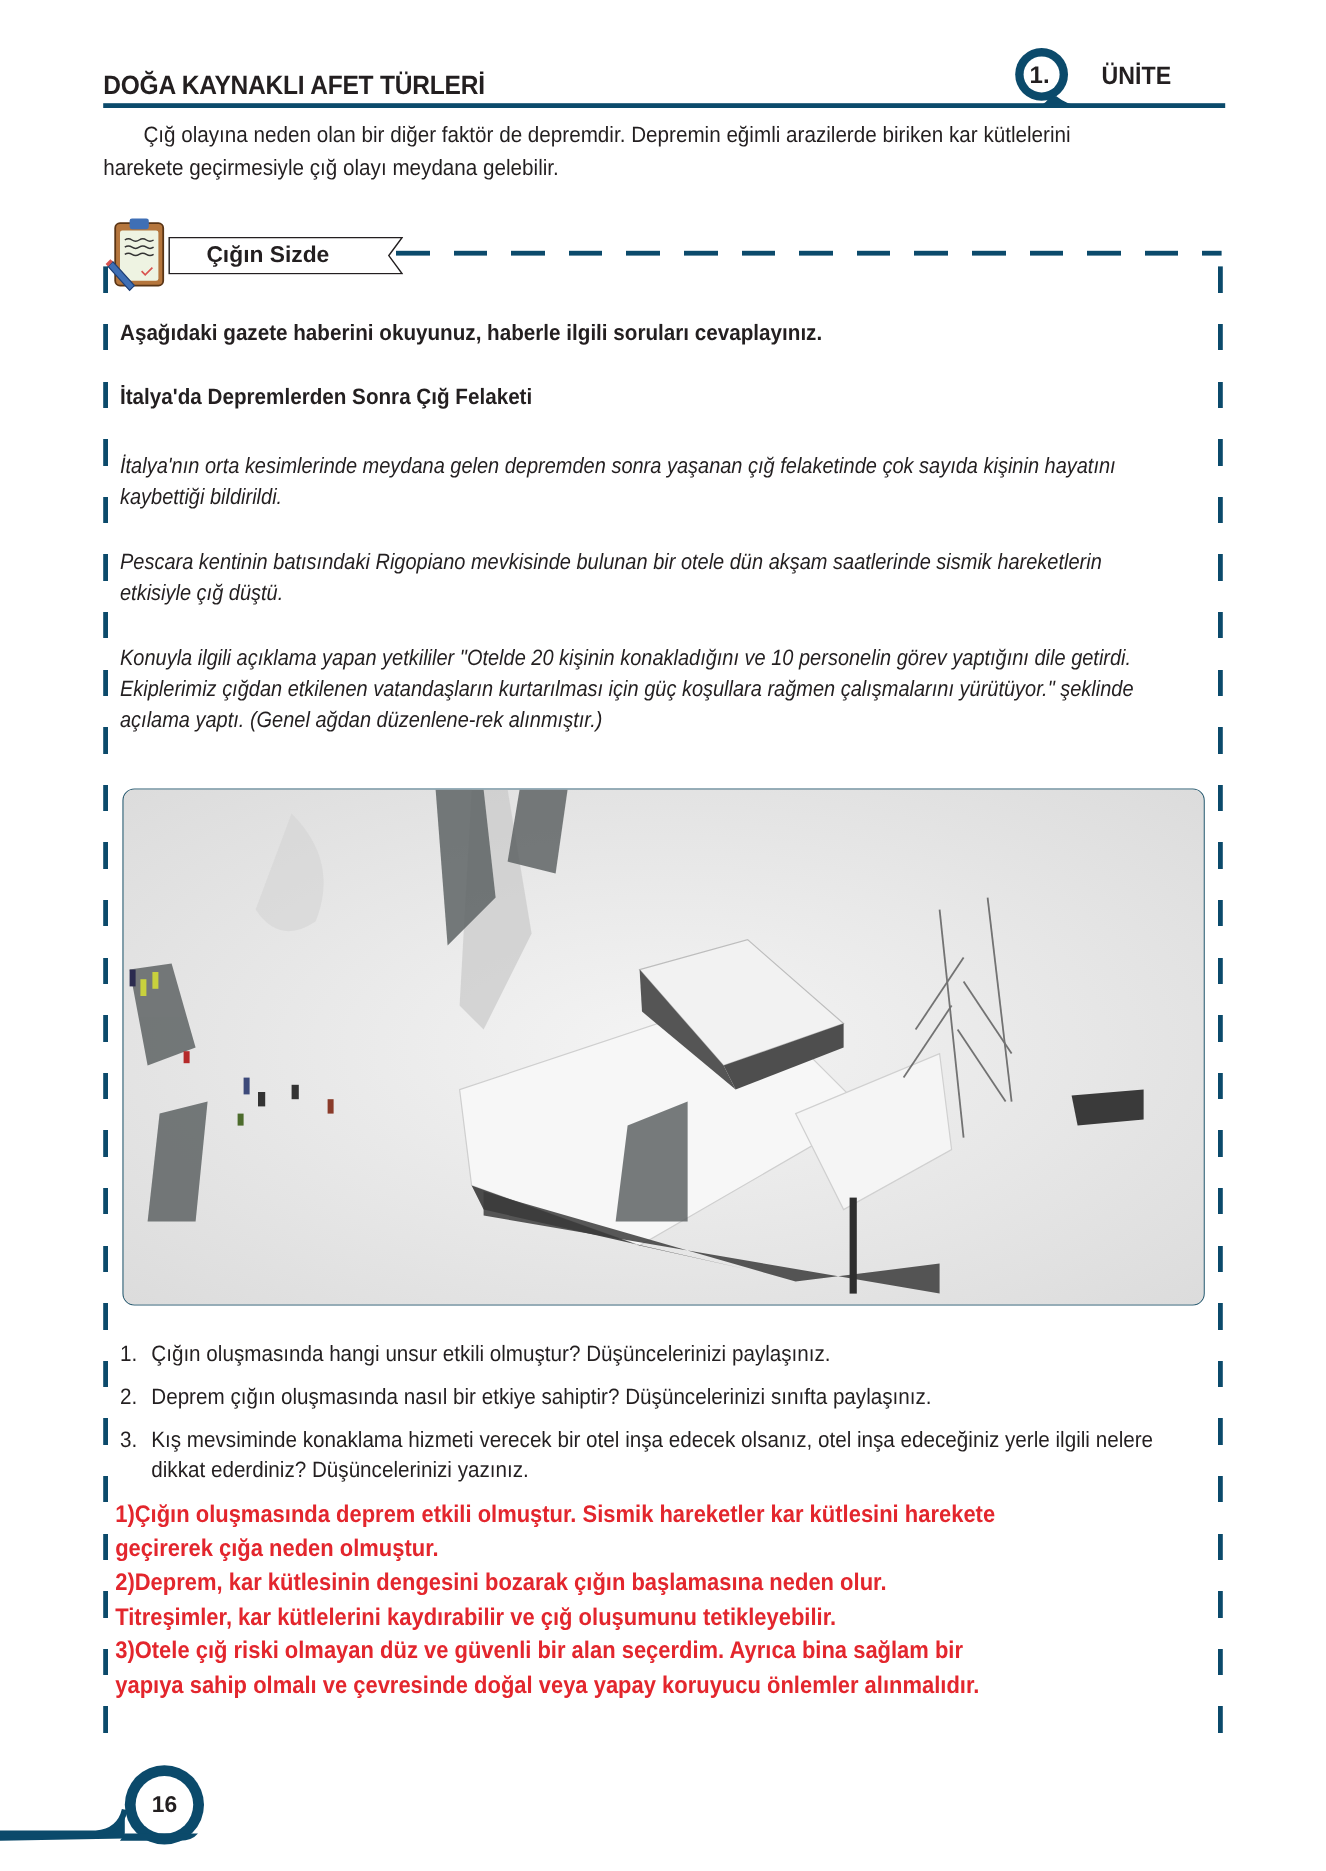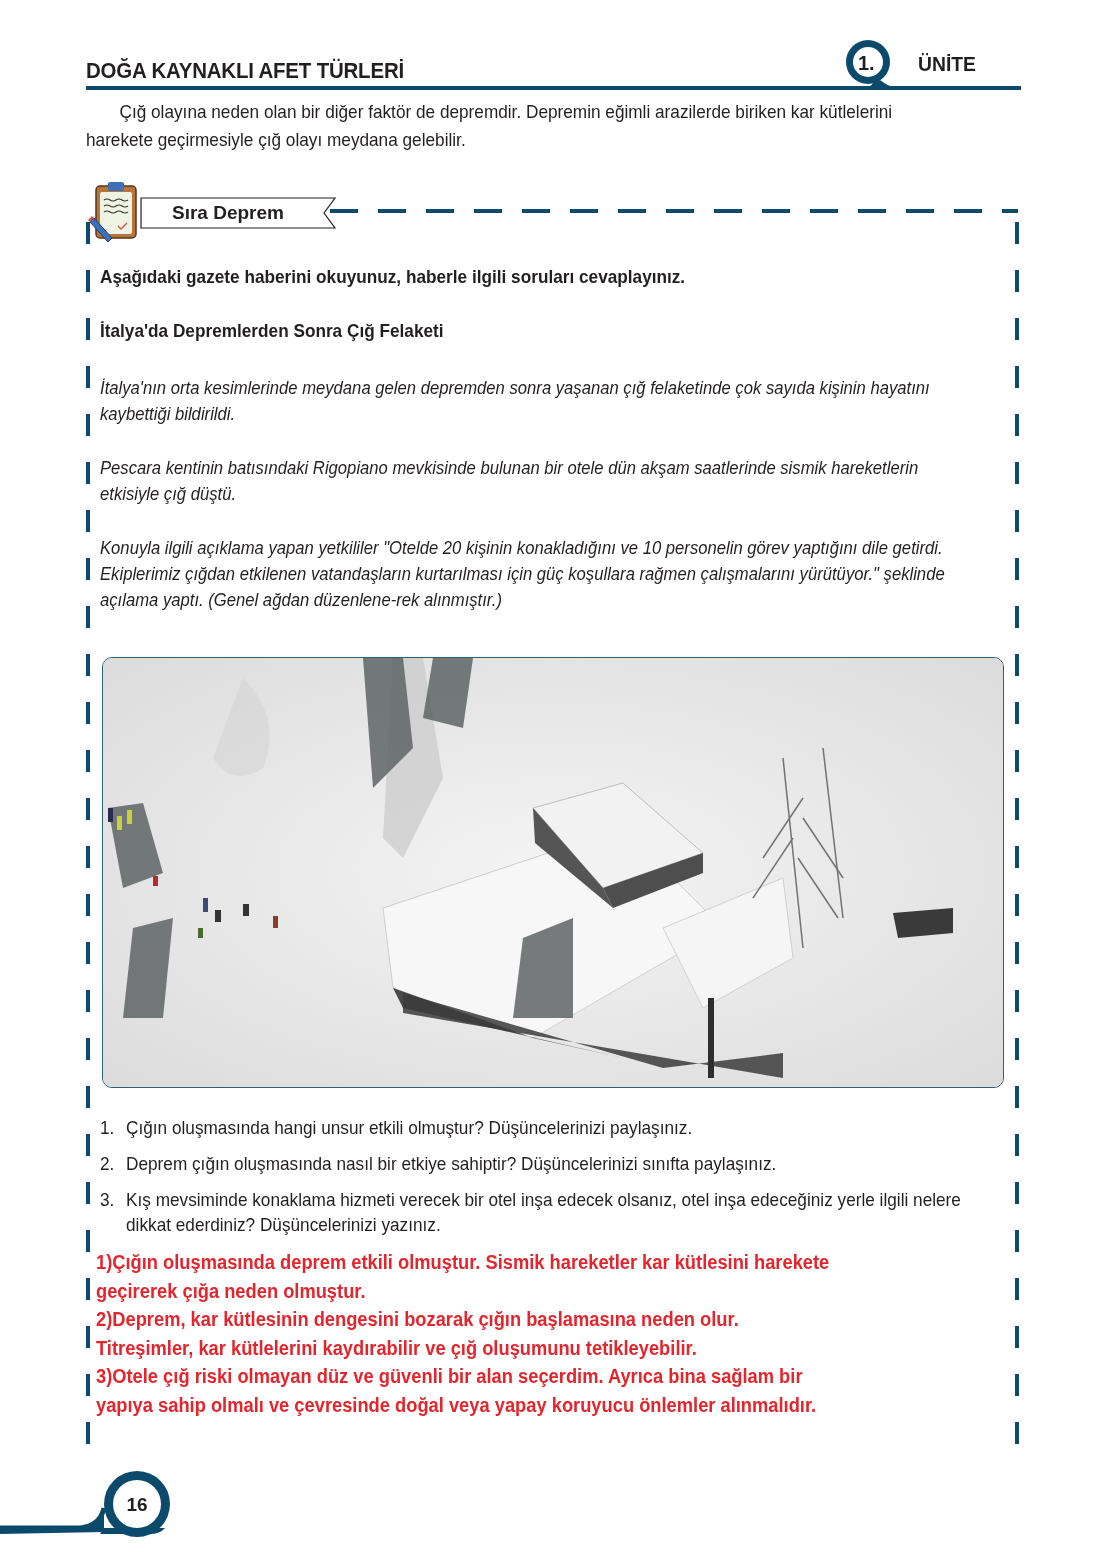--- a/index.html
+++ b/index.html
@@ -104,21 +104,21 @@
 </svg>
 <div class="unite-num">1.</div>
 <div class="unite-label">ÜNİTE</div>
 <div class="header-rule"></div>
 
 <div class="intro"><span class="indent"></span><span>Çığ olayına neden olan bir diğer faktör de depremdir. Depremin eğimli arazilerde biriken kar kütlelerini harekete geçirmesiyle çığ olayı meydana gelebilir.</span></div>
 
 <svg class="banner-ribbon" viewBox="0 0 196 32">
   <path d="M1 1 L195 1 L184 16 L195 31 L1 31 Z" fill="#ffffff" stroke="#231f20" stroke-width="1.2"></path>
 </svg>
-<div class="banner-text">Sıra Deprem</div>
+<div class="banner-text">Çığın Sizde</div>
 <svg class="banner-icon" viewBox="0 0 60 65">
   <rect x="10" y="6" width="40" height="52" rx="4" fill="#b5763d" stroke="#5a3515" stroke-width="1.5"></rect>
   <rect x="14" y="12" width="32" height="42" rx="2" fill="#eef3e2"></rect>
   <rect x="22" y="2" width="16" height="9" rx="2" fill="#3f6fb5"></rect>
   <path d="M18 20 q3 -2 6 0 t6 0 t6 0 t6 0" stroke="#333" fill="none" stroke-width="1.2"></path>
   <path d="M18 26 q3 -2 6 0 t6 0 t6 0 t6 0" stroke="#333" fill="none" stroke-width="1.2"></path>
   <path d="M18 32 q3 -2 6 0 t6 0 t6 0 t6 0" stroke="#333" fill="none" stroke-width="1.2"></path>
   <path d="M32 46 l3 3 l6 -6" stroke="#d9534f" fill="none" stroke-width="1.4"></path>
   <path d="M4 42 L22 62 L26 58 L8 38 Z" fill="#3f6fb5" stroke="#1f3f75" stroke-width="1"></path>
   <path d="M4 42 L8 38 L6 36 L2 40 Z" fill="#d9534f"></path>

